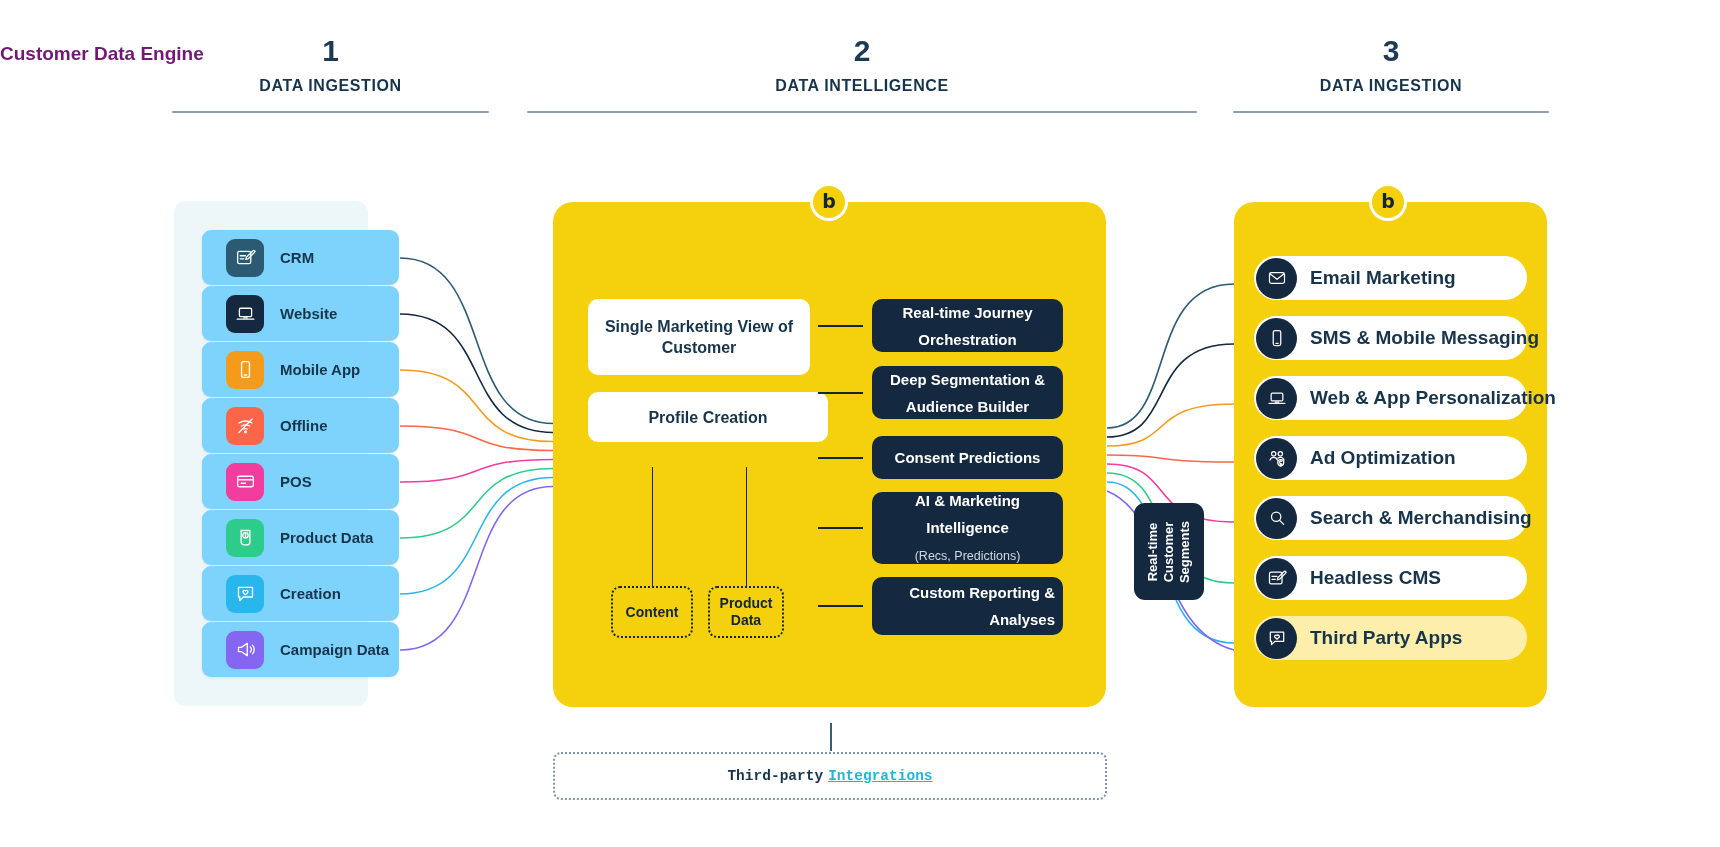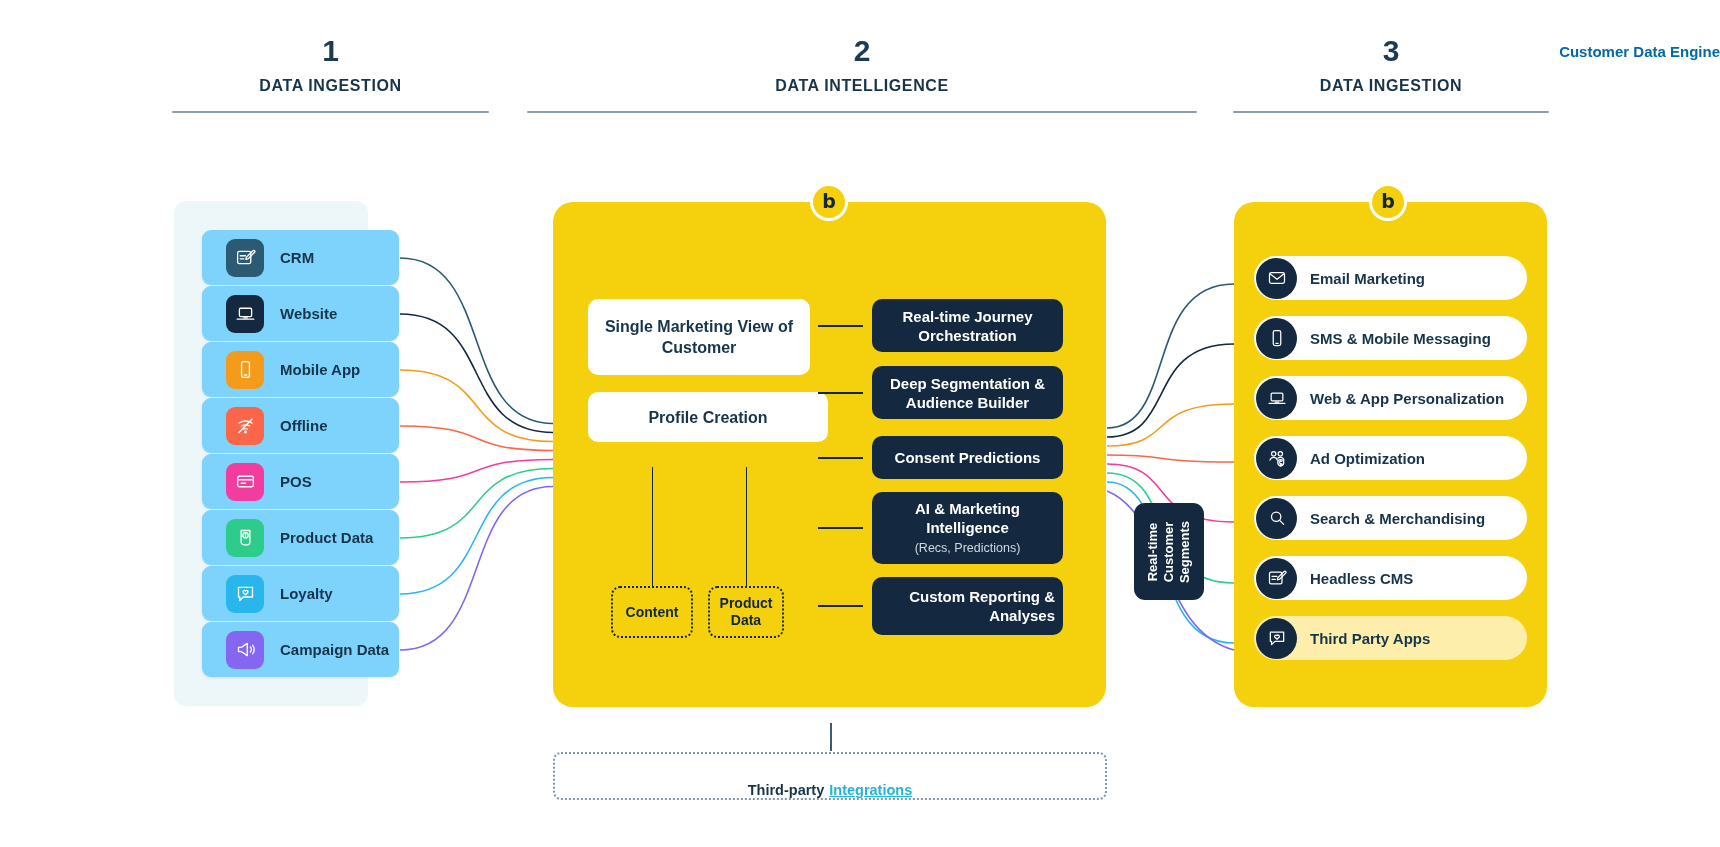--- a/index.html
+++ b/index.html
@@ -94,24 +94,24 @@
     position: absolute;
     left: 553px; top: 202px;
     width: 553px; height: 505px;
     background: #f5d10d;
     border-radius: 20px;
   }
   #engine-title {
     position: absolute;
     left: 0; top: 43px;
     width: 100%;
-    text-align: right;
-    font-size: 15px;
-    font-weight: 700;
-    color: #0369a1;
+    text-align: left;
+    font-size: 19px;
+    font-weight: 700;
+    color: #701a75;
   }
   .logo-badge {
     position: absolute;
     width: 38px; height: 38px;
     border-radius: 50%;
     background: #f5d10d;
     border: 3px solid #ffffff;
     display: flex; align-items: center; justify-content: center;
     z-index: 6;
   }
@@ -172,21 +172,21 @@
   .dark-card {
     position: absolute;
     background: #14293f;
     border-radius: 10px;
     display: flex; flex-direction: column;
     align-items: center; justify-content: center;
     text-align: center;
     color: #ffffff;
     font-size: 15px;
     font-weight: 700;
-    line-height: 19px;
+    line-height: 27px;
     padding: 0 8px;
   }
   .dark-card .sub {
     font-size: 12.5px;
     font-weight: 400;
     color: #cfd8e0;
     margin-top: 2px;
   }
 
   
@@ -215,21 +215,21 @@
   .act-row.highlight { background: #fdeeab; }
   .act-ico {
     width: 41px; height: 41px;
     border-radius: 50%;
     background: #14293f;
     flex: 0 0 41px;
     display: flex; align-items: center; justify-content: center;
   }
   .act-label {
     margin-left: 13px;
-    font-size: 15px;
+    font-size: 19px;
     font-weight: 700;
     color: #17344b;
     white-space: nowrap;
   }
 
   
   #segments-chip {
     position: absolute;
     left: 1134px; top: 503px;
     width: 70px; height: 97px;
@@ -254,21 +254,21 @@
     left: 830px; top: 723px;
     width: 2px; height: 28px;
     background: #3d5c75;
   }
   #footer-box {
     position: absolute;
     left: 553px; top: 752px;
     width: 554px; height: 48px;
     border: 2px dotted #7d97ab;
     border-radius: 8px;
-    display: flex; align-items: flex-end; justify-content: center;
+    display: flex; align-items: center; justify-content: center; font-family: Liberation Mono, monospace;
   }
   #footer-text {
     font-size: 14.5px;
     font-weight: 700;
     color: #17344b;
   }
   #footer-link {
     font-size: 14.5px;
     font-weight: 700;
     color: #22b5d6;
@@ -383,21 +383,21 @@
         </div>
         <div class="src-label">Product Data</div>
       </div>
       <div class="src-row">
         <div class="src-ico" style="background:#29B6EC">
           <svg width="21" height="21" viewBox="0 0 24 24" fill="none" stroke="#ffffff" stroke-width="1.5" stroke-linecap="round" stroke-linejoin="round">
             <path d="M4 5h16v11H9.5L5.5 20v-4H4z"></path>
             <path d="M12 13.4l-2.5-2.3a1.6 1.6 0 0 1 2.5-2 1.6 1.6 0 0 1 2.5 2z"></path>
           </svg>
         </div>
-        <div class="src-label">Loyalty</div>
+        <div class="src-label">Creation</div>
       </div>
       <div class="src-row">
         <div class="src-ico" style="background:#8466F0">
           <svg width="21" height="21" viewBox="0 0 24 24" fill="none" stroke="#ffffff" stroke-width="1.5" stroke-linecap="round" stroke-linejoin="round">
             <path d="M4 9.5h3.5L14 5v14L7.5 14.5H4z"></path>
             <path d="M17.5 9.2a4 4 0 0 1 0 5.6"></path>
             <path d="M20 7a7.4 7.4 0 0 1 0 10"></path>
           </svg>
         </div>
         <div class="src-label">Campaign Data</div>

